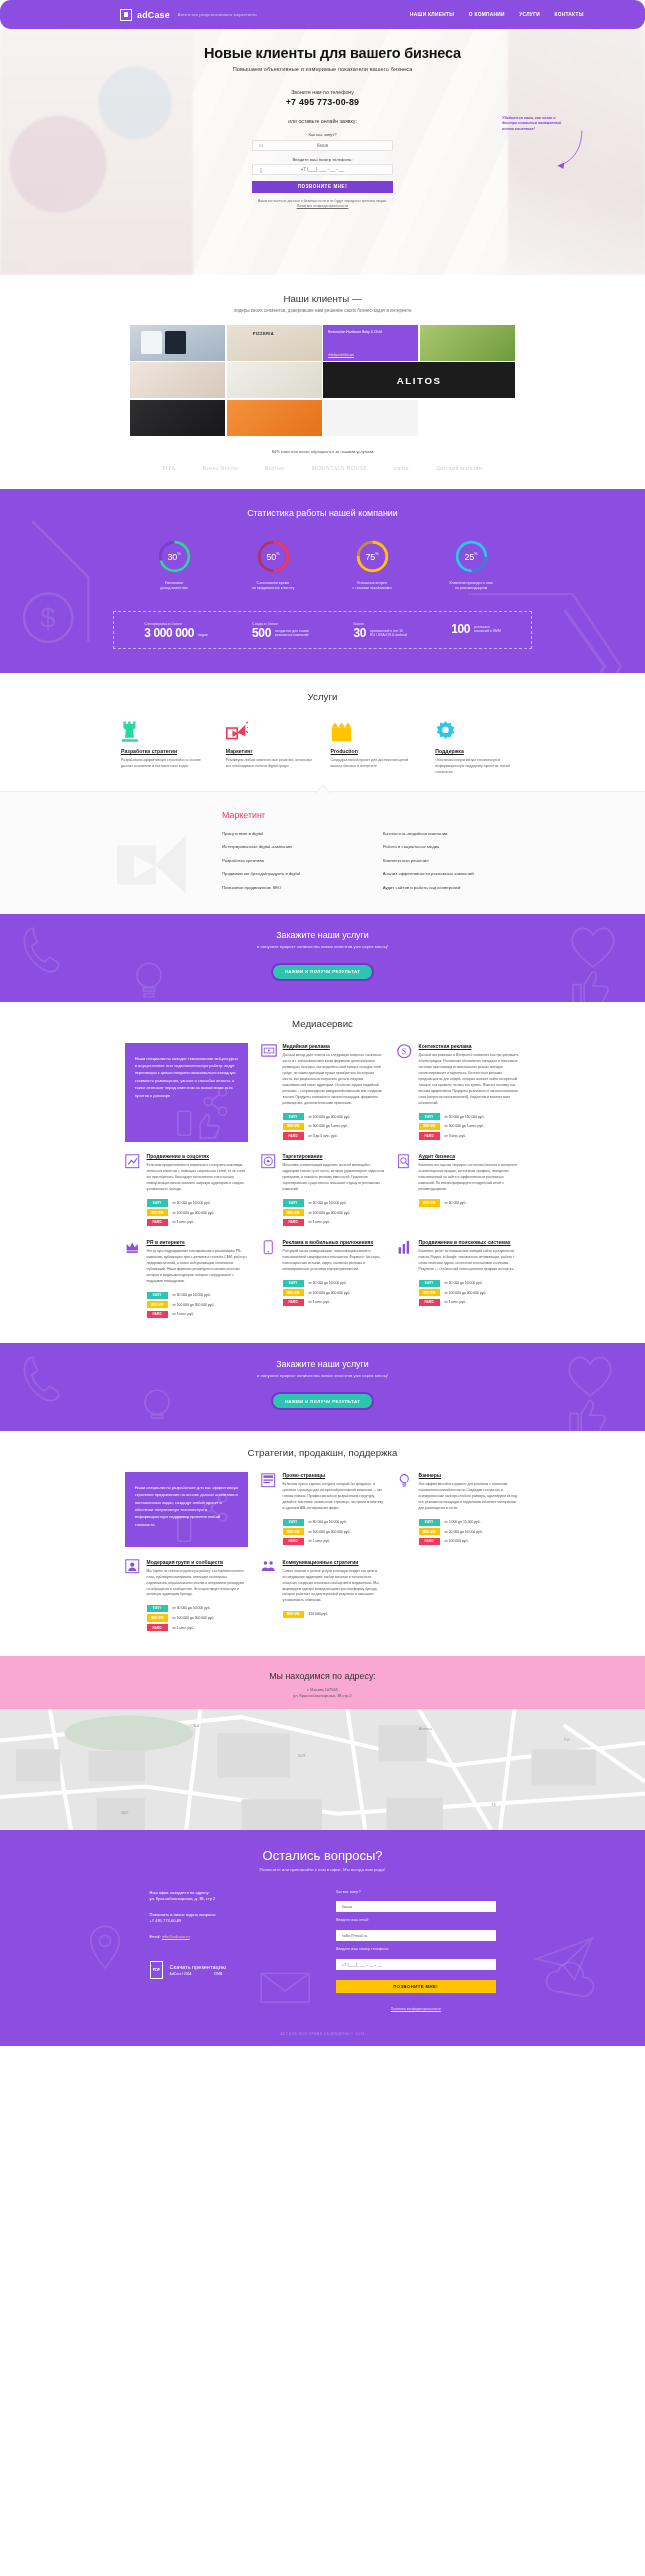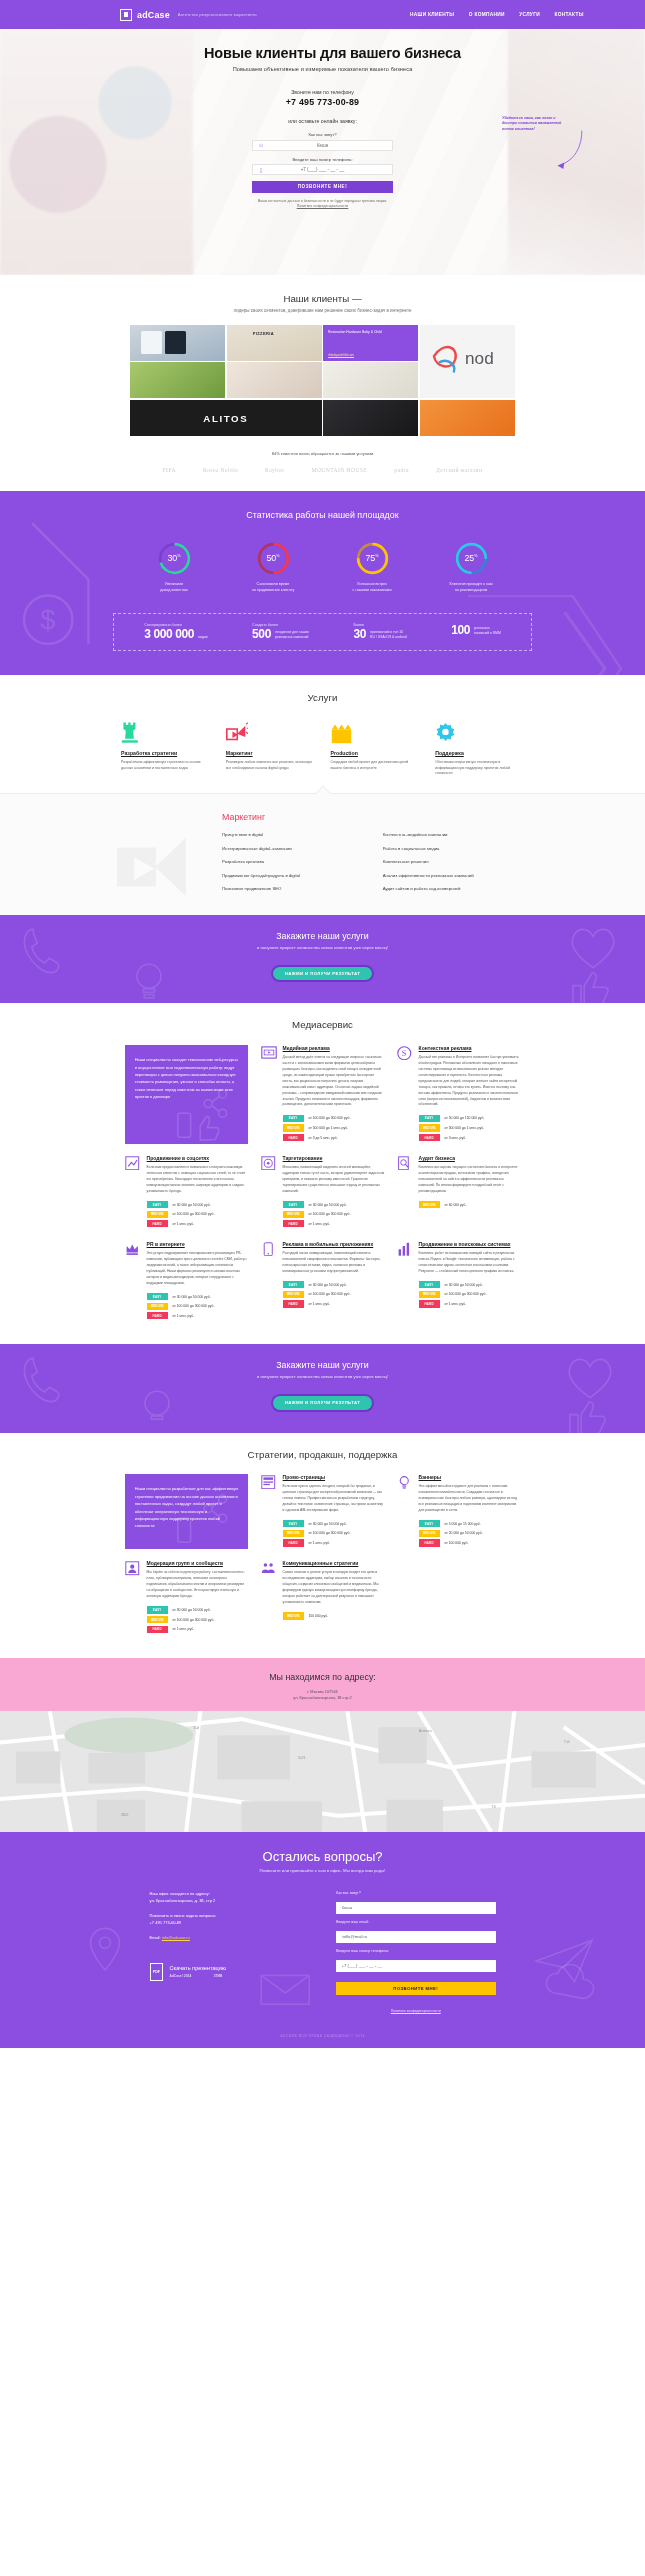--- a/index.html
+++ b/index.html
@@ -14,20 +14,21 @@
   }
   .page { width: 645px; position: relative; }
 
   
   .header {
     height: 29px;
     background: #8b4ee0;
     display: flex;
     align-items: center;
     padding: 0 19.3px;
+    border-radius: 11px;
   }
   .logo-wrap { display: flex; align-items: center; gap: 4.8px; margin-left: 101px; }
   .logo-mark {
     width: 12px; height: 12px; border: 1.6px solid #fff;
     display: inline-block; position: relative;
   }
   .logo-mark::after{
     content:""; position:absolute; left:2.4px; top:2.4px; width:4px; height:5.6px; background:#fff;
   }
   .logo-text { color: #fff; font-size: 8.9px; font-weight: bold; letter-spacing: 0.2px; }
@@ -286,27 +287,20 @@
     <h2 class="sec-title">Наши клиенты —</h2>
     <div class="sec-sub">лидеры своих сегментов, доверившие нам решение своих бизнес-задач в интернете</div>
 
     <div class="gallery">
       <div class="g g-1"></div>
       <div class="g g-2"></div>
       <div class="g g-3">
         <span class="lbl">Restoration Hardware Baby &amp; Child</span>
         <span class="lnk">rhbabyandchild.com</span>
       </div>
-      <div class="g g-4">
-        <svg width="100%" height="100%" viewBox="0 0 110 90">
-          <path d="M14 38 C26 20, 44 26, 40 42 C36 56, 16 52, 14 38 Z" fill="none" stroke="#ef4a4a" stroke-width="3"></path>
-          <path d="M20 46 C30 40, 42 48, 38 58" fill="none" stroke="#3aa0dc" stroke-width="3"></path>
-          <text x="52" y="48" font-family="Liberation Sans" font-size="21" fill="#55585c">nod</text>
-        </svg>
-      </div>
       <div class="g g-5"></div>
       <div class="g g-6"></div>
       <div class="g g-7"></div>
       <div class="g g-8">
         <span class="nm">ALITOS</span>
       </div>
       <div class="g g-9"></div>
       <div class="g g-10"></div>
       <div class="g g-11"></div>
     </div>
@@ -326,21 +320,21 @@
     <svg style="position:absolute;left:16px;top:16px;opacity:.12" width="161" height="161" viewBox="0 0 200 200">
       <path d="M20 20 L90 90 L90 170" stroke="#fff" stroke-width="3" fill="none"></path>
       <circle cx="40" cy="140" r="30" stroke="#fff" stroke-width="3" fill="none"></circle>
       <text x="30" y="152" font-size="34" fill="#fff">$</text>
     </svg>
     <svg style="position:absolute;right:8px;top:89px;opacity:.1" width="185" height="185" viewBox="0 0 230 230">
       <path d="M20 20 L150 20 L210 110 L150 200 L20 200" stroke="#fff" stroke-width="3" fill="none"></path>
       <path d="M140 40 L190 110 L140 180" stroke="#fff" stroke-width="4" fill="none"></path>
     </svg>
 
-    <h2 class="stats-title">Статистика работы нашей площадок</h2>
+    <h2 class="stats-title">Статистика работы нашей компании</h2>
 
     <div class="donuts">
       <div class="donut-wrap">
         <div class="donut">
           <svg width="35" height="35" viewBox="0 0 44 44">
             <circle cx="22" cy="22" r="18" fill="none" stroke="#7a3fce" stroke-width="3.4"></circle>
             <circle cx="22" cy="22" r="18" fill="none" stroke="#27d99a" stroke-width="3.4" stroke-dasharray="79.1 113.1" stroke-linecap="butt"></circle>
           </svg>
           <div class="val">
               <span>30</span>

